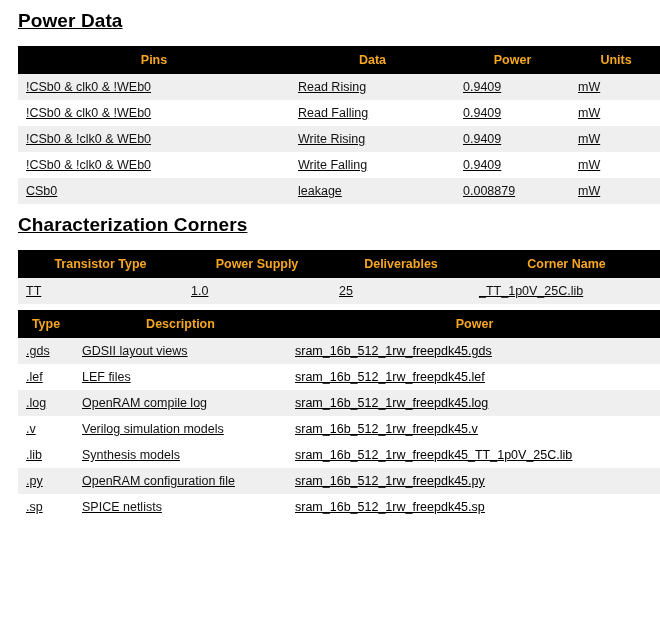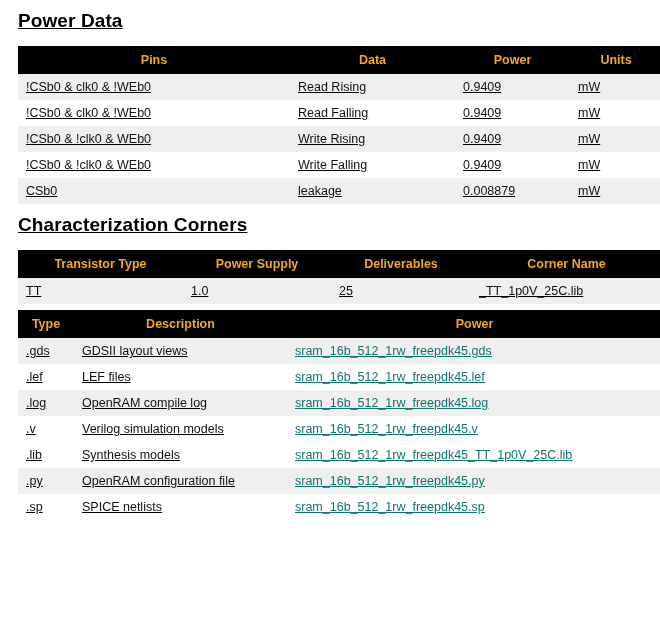--- a/index.html
+++ b/index.html
@@ -48,21 +48,21 @@
     vertical-align: middle;
     border: none;
   }
   table.data tbody tr.odd td {
     background: #efefef;
   }
   table.data tbody tr.even td {
     background: #ffffff;
   }
   a.dl {
-    color: #0f766e;
+    color: #000000;
     text-decoration: underline;
   }
   
   .power-tbl col.c1 { width: 272px; }
   .power-tbl col.c2 { width: 165px; }
   .power-tbl col.c3 { width: 115px; }
   .power-tbl col.c4 { width: 92px; }
 
   .corner-tbl col.c1 { width: 165px; }
   .corner-tbl col.c2 { width: 148px; }

